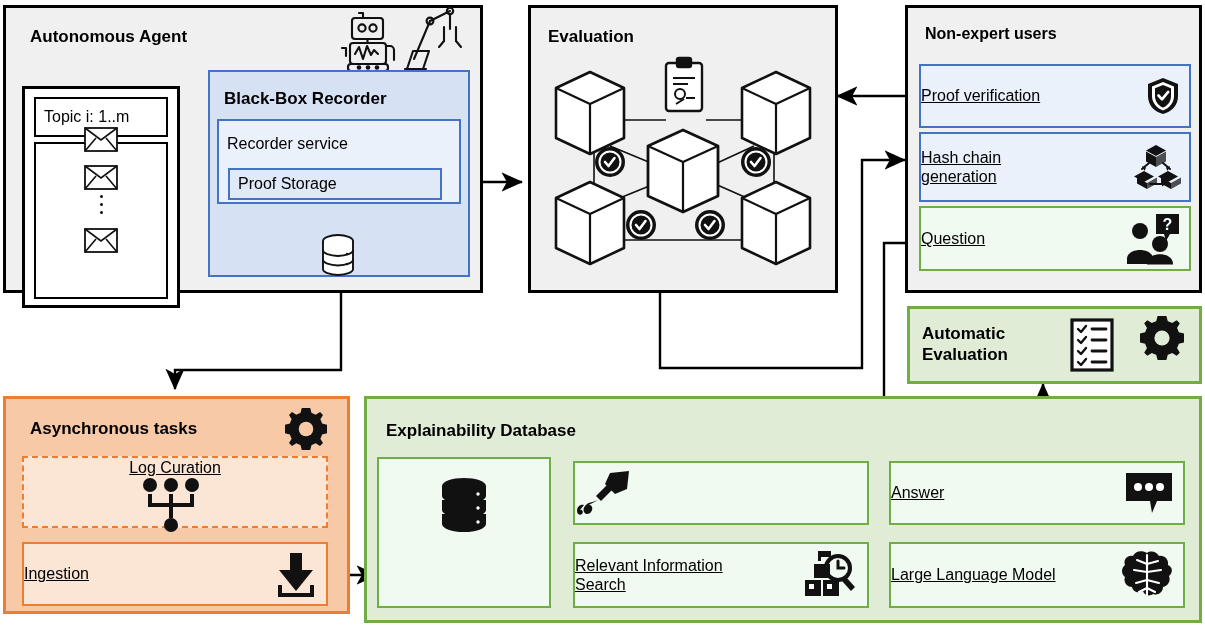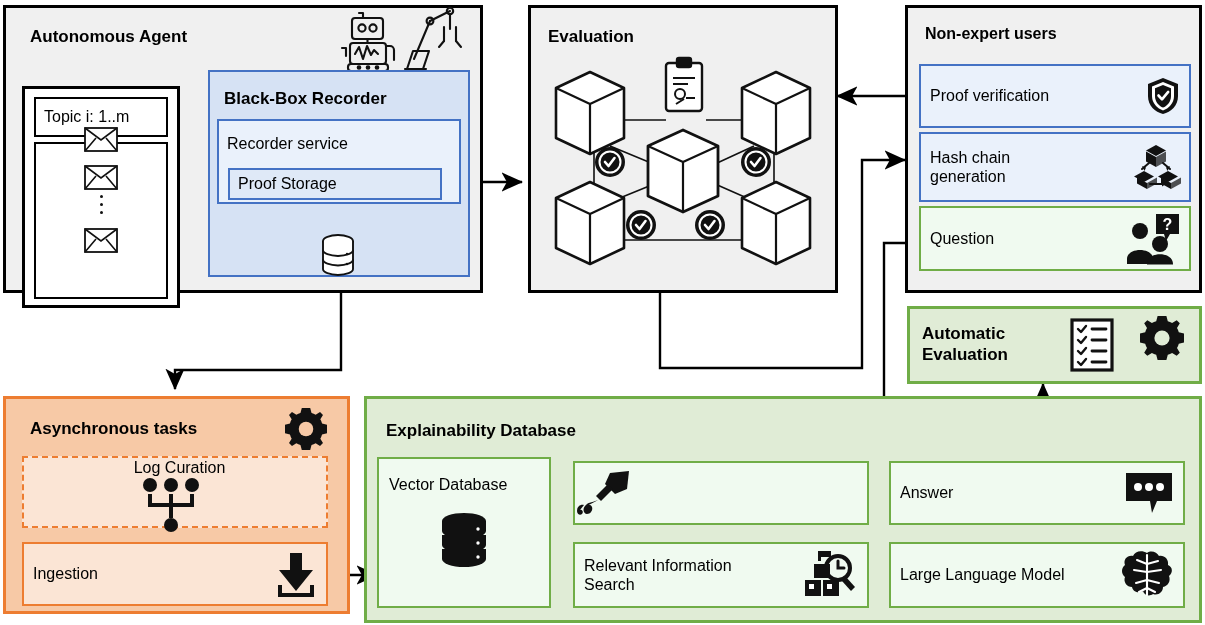--- a/index.html
+++ b/index.html
@@ -17,21 +17,21 @@
   .box-orange-lite{background:#fbe5d5;border:2px solid #ed7d31;}
   .box-orange-dash{background:#fbe5d5;border:2px dashed #ed7d31;flex-direction:column;}
   .panel-green{background:#e0ecd6;border:3px solid #70ad47;}
   .box-green-lite{background:#f0faf0;border:2px solid #70ad47;}
   .panel-white{background:#ffffff;border:2px solid #000;margin-top:28px;}
 
   .lbl{font-size:16px;line-height:1.2;}
   .lbl-b{font-size:16px;font-weight:bold;line-height:1.25;}
 
   .cell{display:flex;align-items:center;}
-  .cell .txt{padding-left:9px;flex:1 1 auto;}
+  .cell .txt{flex:1 1 auto;text-decoration:underline;}
   .cell .ic{flex:0 0 auto;padding-right:9px;display:flex;align-items:center;justify-content:center;}
 
   svg{display:block;overflow:visible;}
   .conn{position:absolute;left:0;top:0;width:1205px;height:625px;pointer-events:none;}
 </style>
 </head>
 <body>
 
 <svg class="conn" viewBox="0 0 1205 625">
   <defs>
@@ -321,21 +321,20 @@
         <path d="M3,34 h4 v8 h28 v-8 h4 v12 h-36 Z"></path>
       </g>
     </svg>
   </span>
 </div>
 
 <div class="abs panel-green" style="left:364px;top:396px;width:838px;height:227px;"></div>
 <div class="abs ttl lbl-b" style="left:386px;top:420px;font-size:17px;">Explainability  Database</div>
 
 <div class="abs box-green-lite" style="left:377px;top:457px;width:174px;height:151px;">
-  <div class="lbl" style="padding:16px 0 0 10px;">Vector Database</div>
   <svg style="margin:18px auto 0;" width="56" height="62" viewBox="0 0 56 62">
     <g fill="#111">
       <ellipse cx="28" cy="9" rx="22" ry="8"></ellipse>
       <path d="M6,9 v10 a22,8 0 0 0 44,0 V9 Z"></path>
       <path d="M6,23 v10 a22,8 0 0 0 44,0 V23 Z"></path>
       <path d="M6,37 v10 a22,8 0 0 0 44,0 V37 Z"></path>
     </g>
     <g fill="#fff">
         <circle cx="42" cy="17" r="1.7"></circle>
         <circle cx="42" cy="31" r="1.7"></circle>

